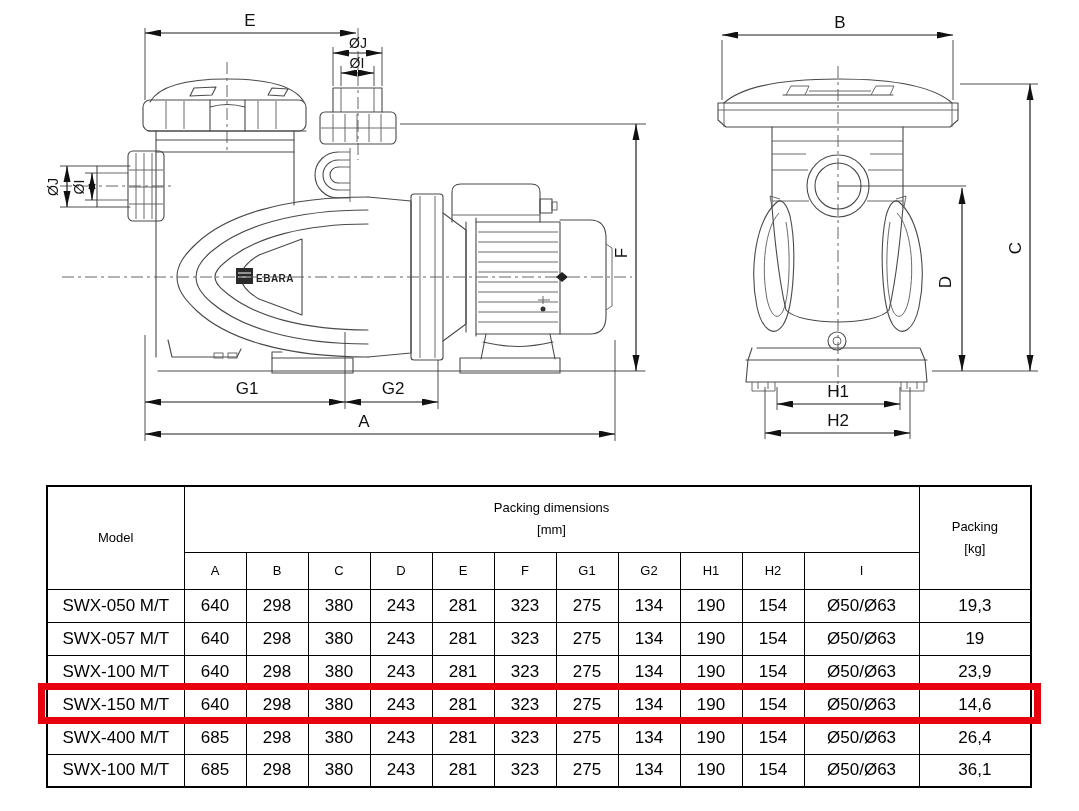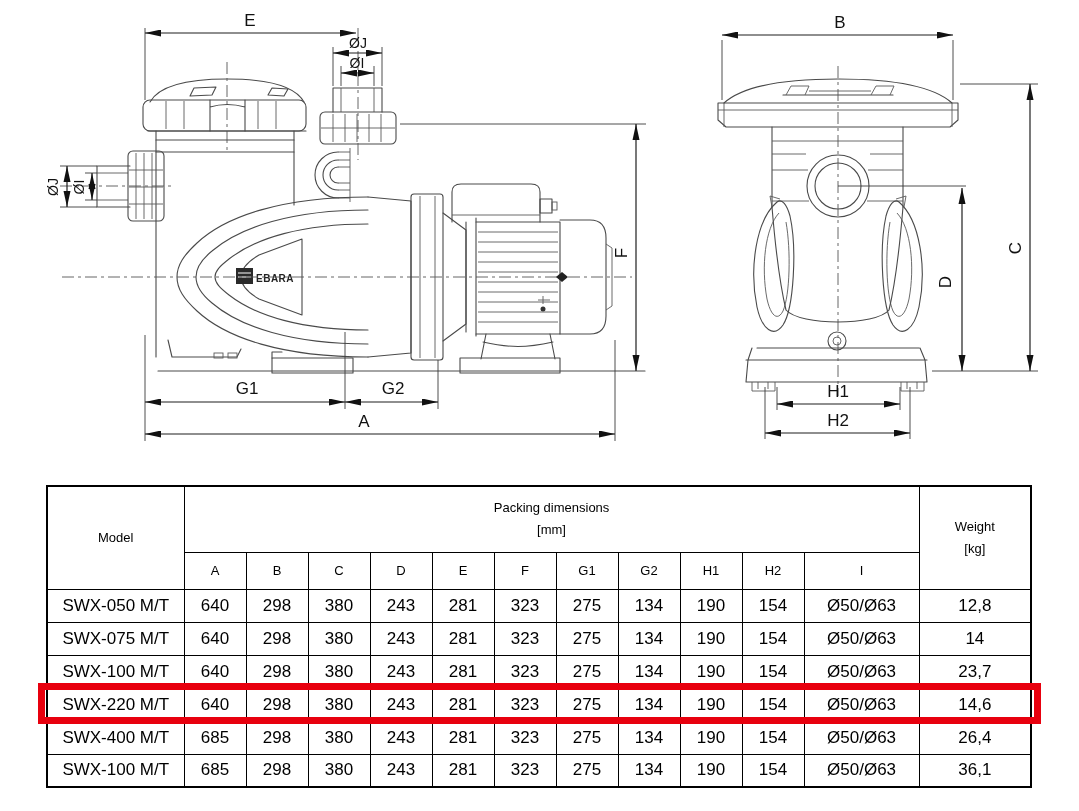--- a/index.html
+++ b/index.html
@@ -224,21 +224,21 @@
       <col style="width:112px">
     </colgroup>
     <tbody>
     <tr class="h1">
       <th rowspan="2">Model</th>
       <th colspan="11" class="two-line">
         <div>Packing dimensions</div>
         <div>[mm]</div>
       </th>
       <th rowspan="2" class="two-line">
-        <div>Weight</div>
+        <div>Packing</div>
         <div>[kg]</div>
       </th>
     </tr>
     <tr class="h2">
       <th>A</th>
       <th>B</th>
       <th>C</th>
       <th>D</th>
       <th>E</th>
       <th>F</th>
@@ -254,54 +254,54 @@
       <td>298</td>
       <td>380</td>
       <td>243</td>
       <td>281</td>
       <td>323</td>
       <td>275</td>
       <td>134</td>
       <td>190</td>
       <td>154</td>
       <td>Ø50/Ø63</td>
-      <td>12,8</td>
-    </tr>
-    <tr class="dr">
-      <td>SWX-075 M/T</td>
+      <td>19,3</td>
+    </tr>
+    <tr class="dr">
+      <td>SWX-057 M/T</td>
       <td>640</td>
       <td>298</td>
       <td>380</td>
       <td>243</td>
       <td>281</td>
       <td>323</td>
       <td>275</td>
       <td>134</td>
       <td>190</td>
       <td>154</td>
       <td>Ø50/Ø63</td>
-      <td>14</td>
+      <td>19</td>
     </tr>
     <tr class="dr">
       <td>SWX-100 M/T</td>
       <td>640</td>
       <td>298</td>
       <td>380</td>
       <td>243</td>
       <td>281</td>
       <td>323</td>
       <td>275</td>
       <td>134</td>
       <td>190</td>
       <td>154</td>
       <td>Ø50/Ø63</td>
-      <td>23,7</td>
-    </tr>
-    <tr class="dr">
-      <td>SWX-220 M/T</td>
+      <td>23,9</td>
+    </tr>
+    <tr class="dr">
+      <td>SWX-150 M/T</td>
       <td>640</td>
       <td>298</td>
       <td>380</td>
       <td>243</td>
       <td>281</td>
       <td>323</td>
       <td>275</td>
       <td>134</td>
       <td>190</td>
       <td>154</td>

